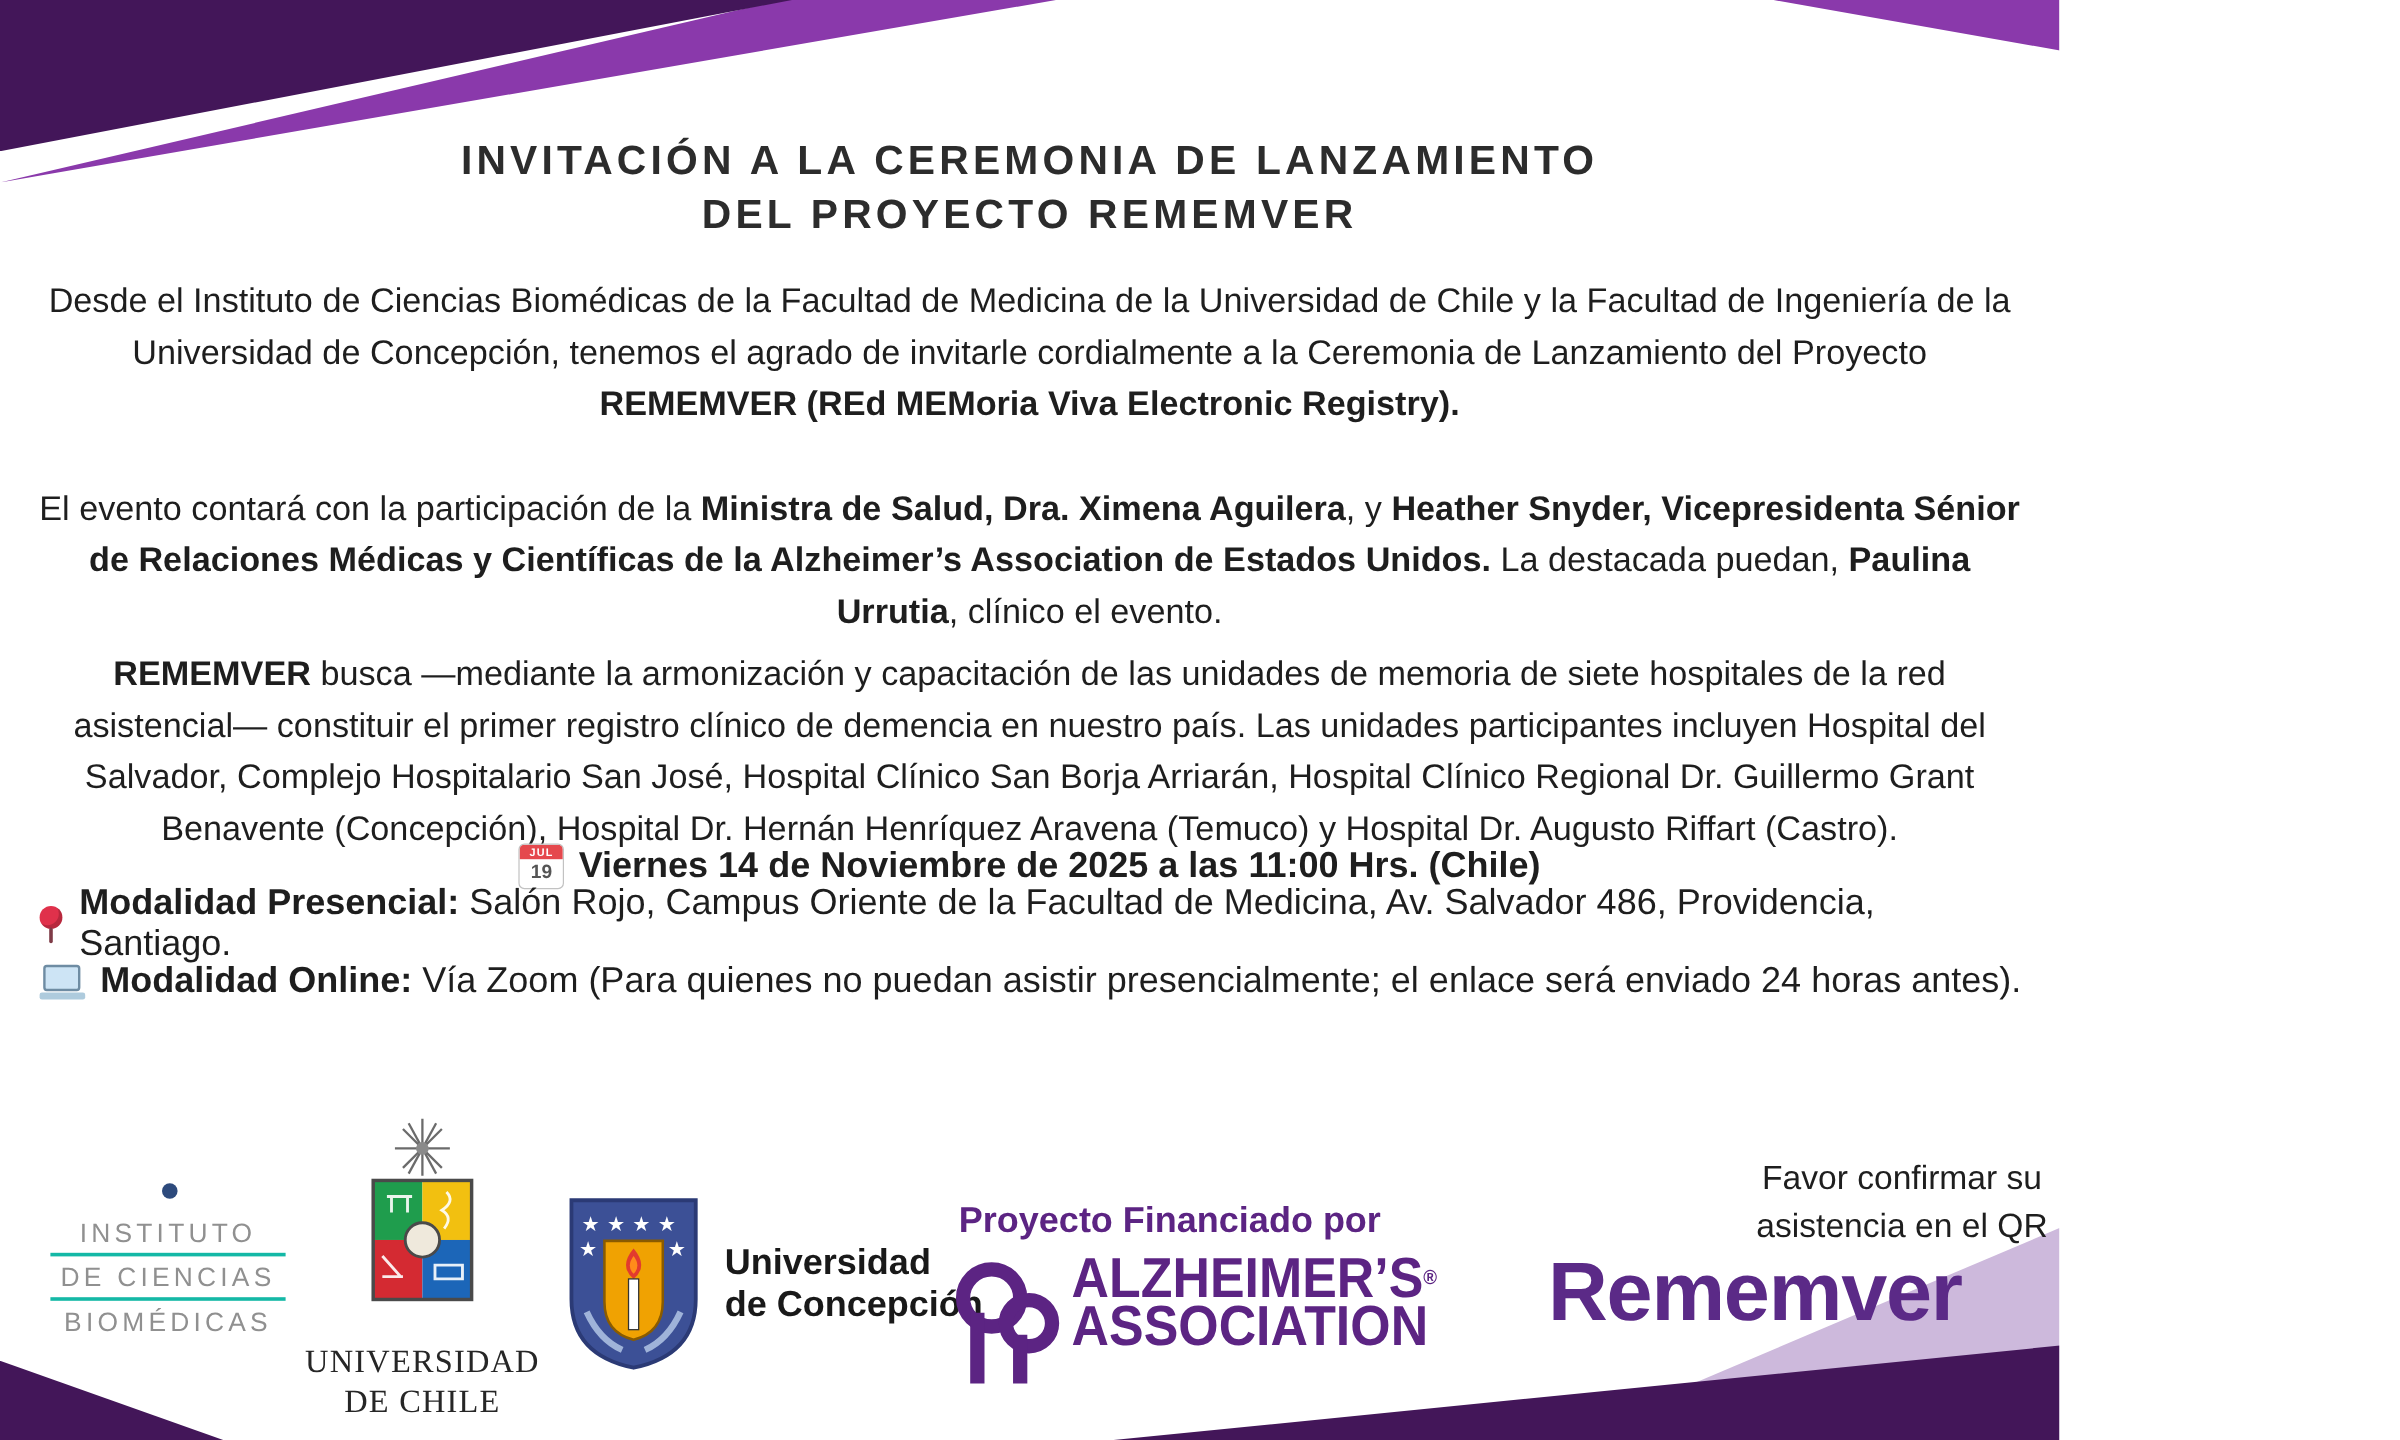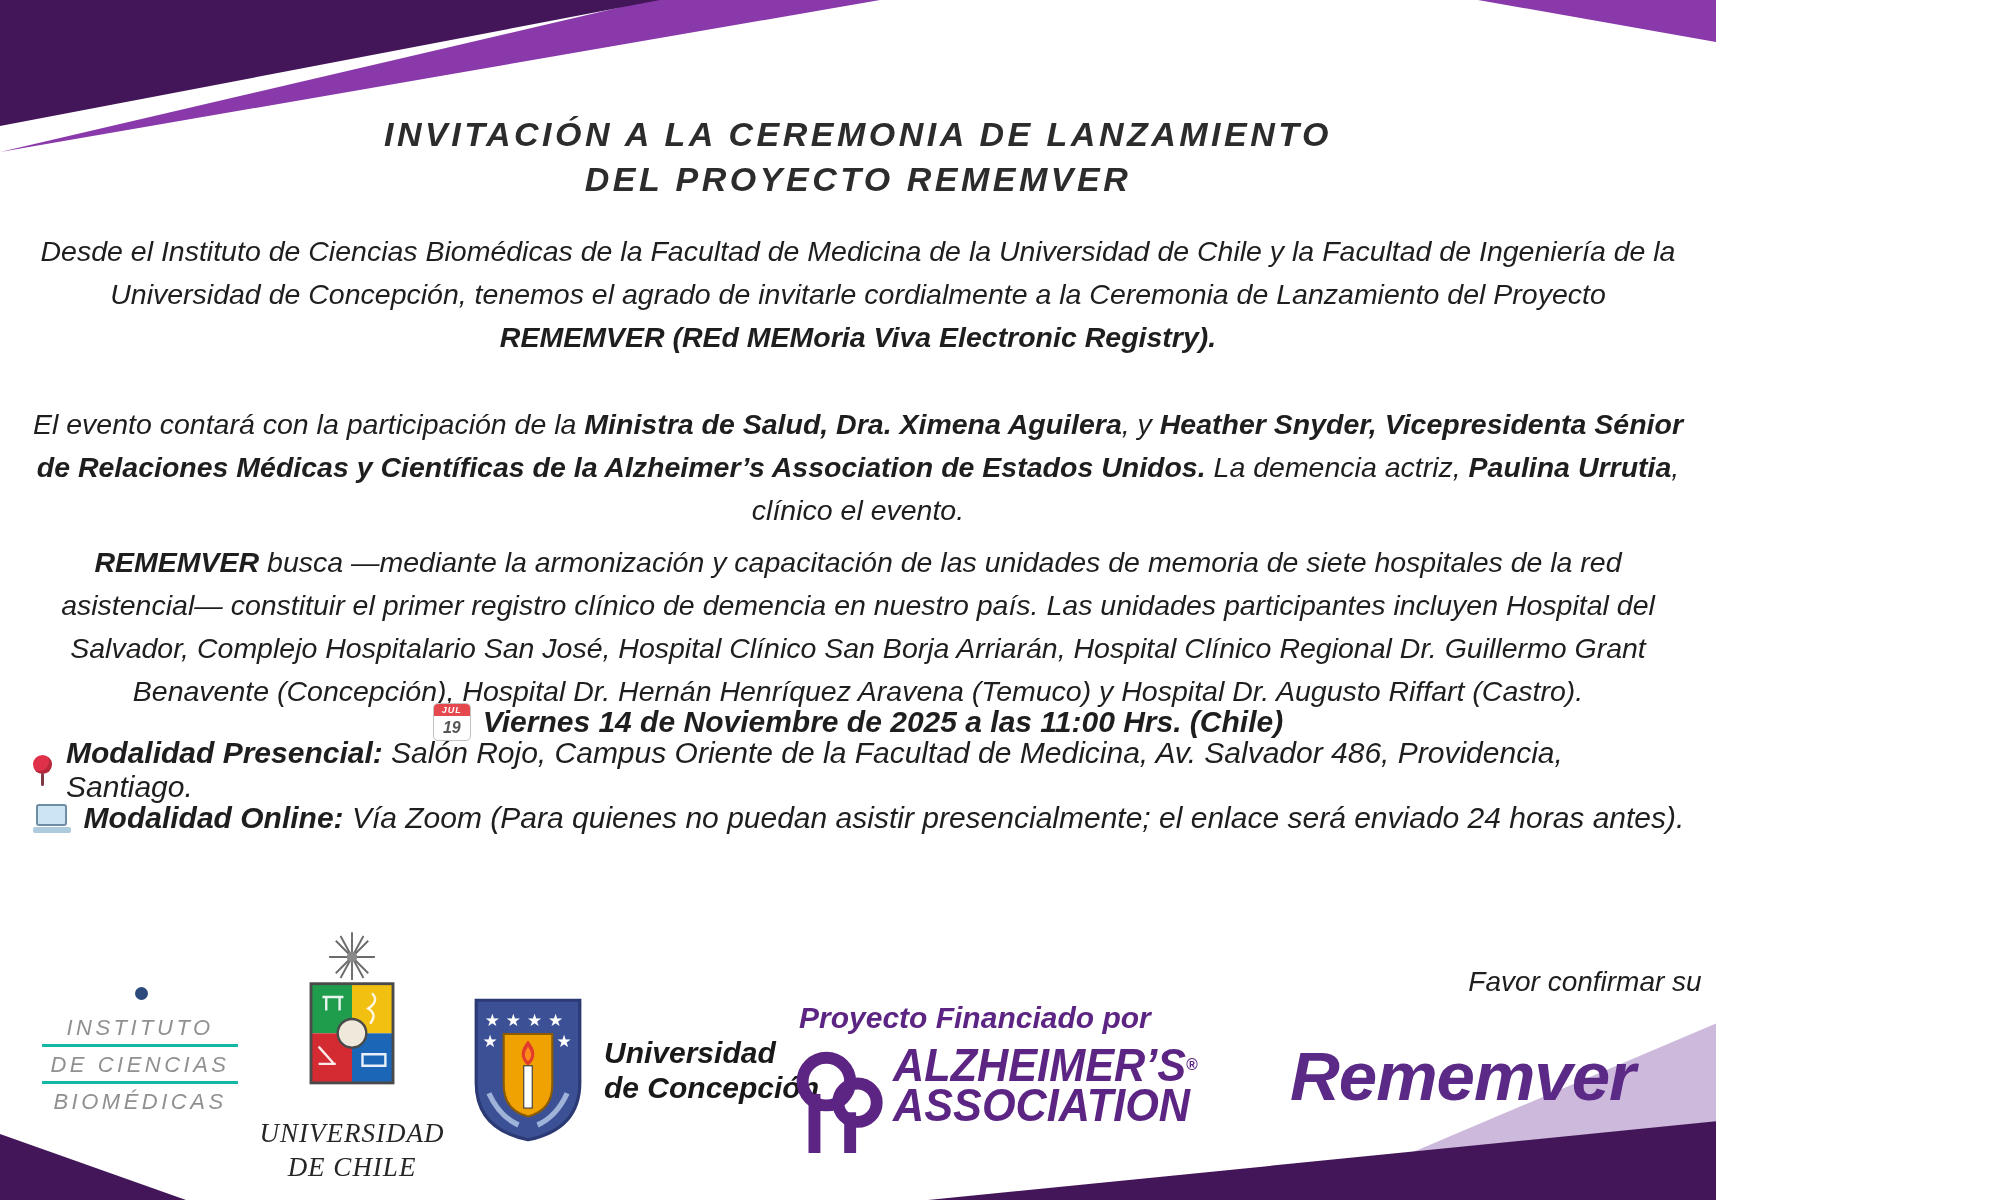--- a/index.html
+++ b/index.html
@@ -1,17 +1,17 @@
 <!DOCTYPE html>
 <html><head>
 <meta charset="utf-8">
 <style>
   html,body{margin:0;padding:0;}
   .canvas{position:relative;width:1716px;height:1200px;background:#ffffff;overflow:hidden;
-          font-family:"Liberation Sans",sans-serif;color:#1f1f1f;font-style:italic;}
+          font-family:"Liberation Sans",sans-serif;color:#1f1f1f;}
   
   .decor{position:absolute;z-index:0;}
   .tl-med{left:0;top:0;width:880px;height:152px;background:#8a39ab;
           clip-path:polygon(74% 0,100% 0,0 100%);}
   .tl-dark{left:0;top:0;width:660px;height:126px;background:#431659;
           clip-path:polygon(0 0,100% 0,0 100%);}
   .tr-med{left:1478px;top:0;width:522px;height:92px;background:#8a39ab;
           clip-path:polygon(0 0,100% 0,100% 100%);}
   .tr-dark{left:1758px;top:0;width:242px;height:52px;background:#431659;
           clip-path:polygon(0 0,100% 0,100% 100%);}
@@ -82,21 +82,21 @@
   <div class="decor br-lav"></div>
   <div class="decor br-dark"></div>
   <div class="decor bl-dark"></div>
 
   <h1 class="title">
     <span>INVITACIÓN A LA CEREMONIA DE LANZAMIENTO</span>
     <span>DEL PROYECTO REMEMVER</span>
   </h1>
 
   <p class="para p1"><span>Desde el Instituto de Ciencias Biomédicas de la Facultad de Medicina de la Universidad de Chile y la Facultad de Ingeniería de la Universidad de Concepción, tenemos el agrado de invitarle cordialmente a la Ceremonia de Lanzamiento del Proyecto </span><b>REMEMVER (REd MEMoria Viva Electronic Registry).</b></p>
-  <p class="para p2"><span>El evento contará con la participación de la </span><b>Ministra de Salud, Dra. Ximena Aguilera</b><span>, y </span><b>Heather Snyder, Vicepresidenta Sénior de Relaciones Médicas y Científicas de la Alzheimer’s Association de Estados Unidos.</b><span>  La demencia actriz, </span><b>Paulina Urrutia</b><span>, clínico el evento.</span></p>
+  <p class="para p2"><span>El evento contará con la participación de la </span><b>Ministra de Salud, Dra. Ximena Aguilera</b><span>, y </span><b>Heather Snyder, Vicepresidenta Sénior de Relaciones Médicas y Científicas de la Alzheimer’s Association de Estados Unidos.</b><span>  La destacada puedan, </span><b>Paulina Urrutia</b><span>, clínico el evento.</span></p>
   <p class="para p3"><b>REMEMVER</b><span> busca —mediante la armonización y capacitación de las unidades de memoria de siete hospitales de la red asistencial— constituir el primer registro clínico de demencia en nuestro país. Las unidades participantes incluyen Hospital del Salvador, Complejo Hospitalario San José, Hospital Clínico San Borja Arriarán, Hospital Clínico Regional Dr. Guillermo Grant Benavente (Concepción), Hospital Dr. Hernán Henríquez Aravena (Temuco) y Hospital Dr. Augusto Riffart (Castro).</span></p>
 
   <div class="detail d-date">
     <span class="cal">
       <span class="cal-top">JUL</span>
       <span class="cal-day">19</span>
     </span>
     <span><b>Viernes 14 de Noviembre de 2025 a las 11:00 Hrs. (Chile)</b></span>
   </div>
 
@@ -187,20 +187,21 @@
         <div><span>ALZHEIMER’S</span><span class="alz-reg">®</span></div>
         <div>ASSOCIATION</div>
       </div>
     </div>
   </div>
 
   <div class="rememver">Rememver</div>
 
   <div class="qr-note">
     <div>Favor confirmar su</div>
+    <div>asistencia en el QR</div>
   </div>
   <div class="qr">
       <div class="qc on"></div>
       <div class="qc on"></div>
       <div class="qc on"></div>
       <div class="qc on"></div>
       <div class="qc on"></div>
       <div class="qc on"></div>
       <div class="qc on"></div>
       <div class="qc on"></div>

